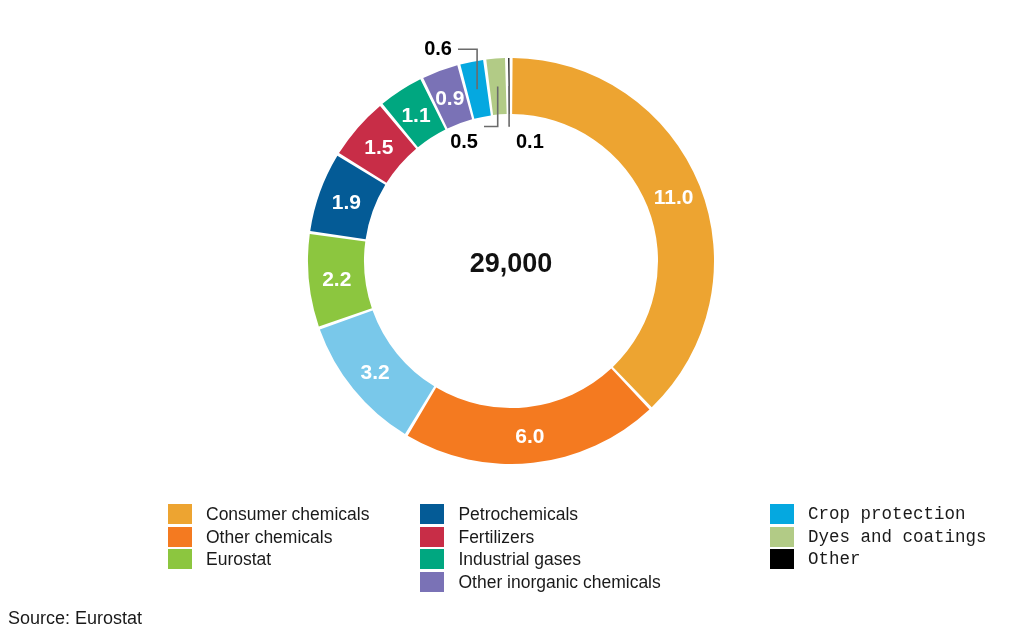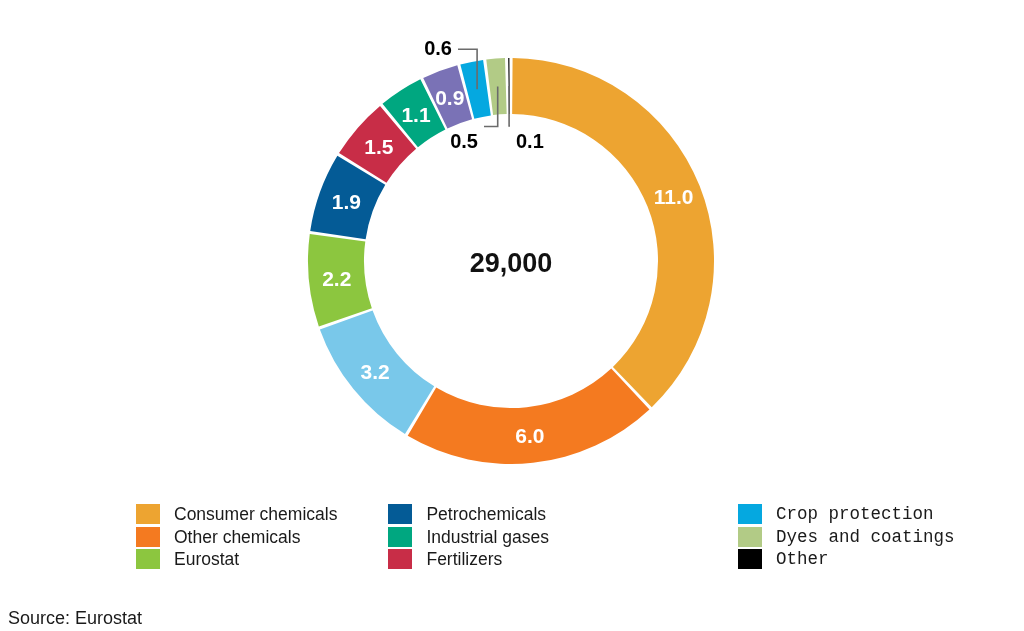--- a/index.html
+++ b/index.html
@@ -65,20 +65,21 @@
     flex-direction: column;
   }
   .legend-col.col-0 { width: 268px; }
   .legend-col.col-1 { width: 371px; }
   .legend-col.col-2 { width: 274px; font-family: Liberation Mono, monospace; }
   .legend-item {
     display: flex;
     flex-direction: row;
     align-items: center;
     height: 22.5px;
+    margin-left: 32px;
   }
   .legend-swatch {
     width: 24px;
     height: 20px;
     flex: 0 0 auto;
   }
   .legend-label {
     margin-left: 14px;
     font-size: 17.5px;
     line-height: 20px;
@@ -149,26 +150,30 @@
       <span class="legend-label">Eurostat</span>
     </div>
   </div>
 
   <div class="legend-col col-1">
     <div class="legend-item">
       <span class="legend-swatch" style="background: rgb(4, 91, 150);"></span>
       <span class="legend-label">Petrochemicals</span>
     </div>
     <div class="legend-item">
+      <span class="legend-swatch" style="background: rgb(200, 45, 71);"></span>
+      <span class="legend-label">Fertilizers</span>
+    </div>
+    <div class="legend-item">
       <span class="legend-swatch" style="background: rgb(0, 167, 128);"></span>
       <span class="legend-label">Industrial gases</span>
     </div>
     <div class="legend-item">
-      <span class="legend-swatch" style="background: rgb(200, 45, 71);"></span>
-      <span class="legend-label">Fertilizers</span>
+      <span class="legend-swatch" style="background: rgb(122, 114, 182);"></span>
+      <span class="legend-label">Other inorganic chemicals</span>
     </div>
   </div>
 
   <div class="legend-col col-2">
     <div class="legend-item">
       <span class="legend-swatch" style="background: rgb(5, 168, 224);"></span>
       <span class="legend-label">Crop protection</span>
     </div>
     <div class="legend-item">
       <span class="legend-swatch" style="background: rgb(178, 203, 134);"></span>

